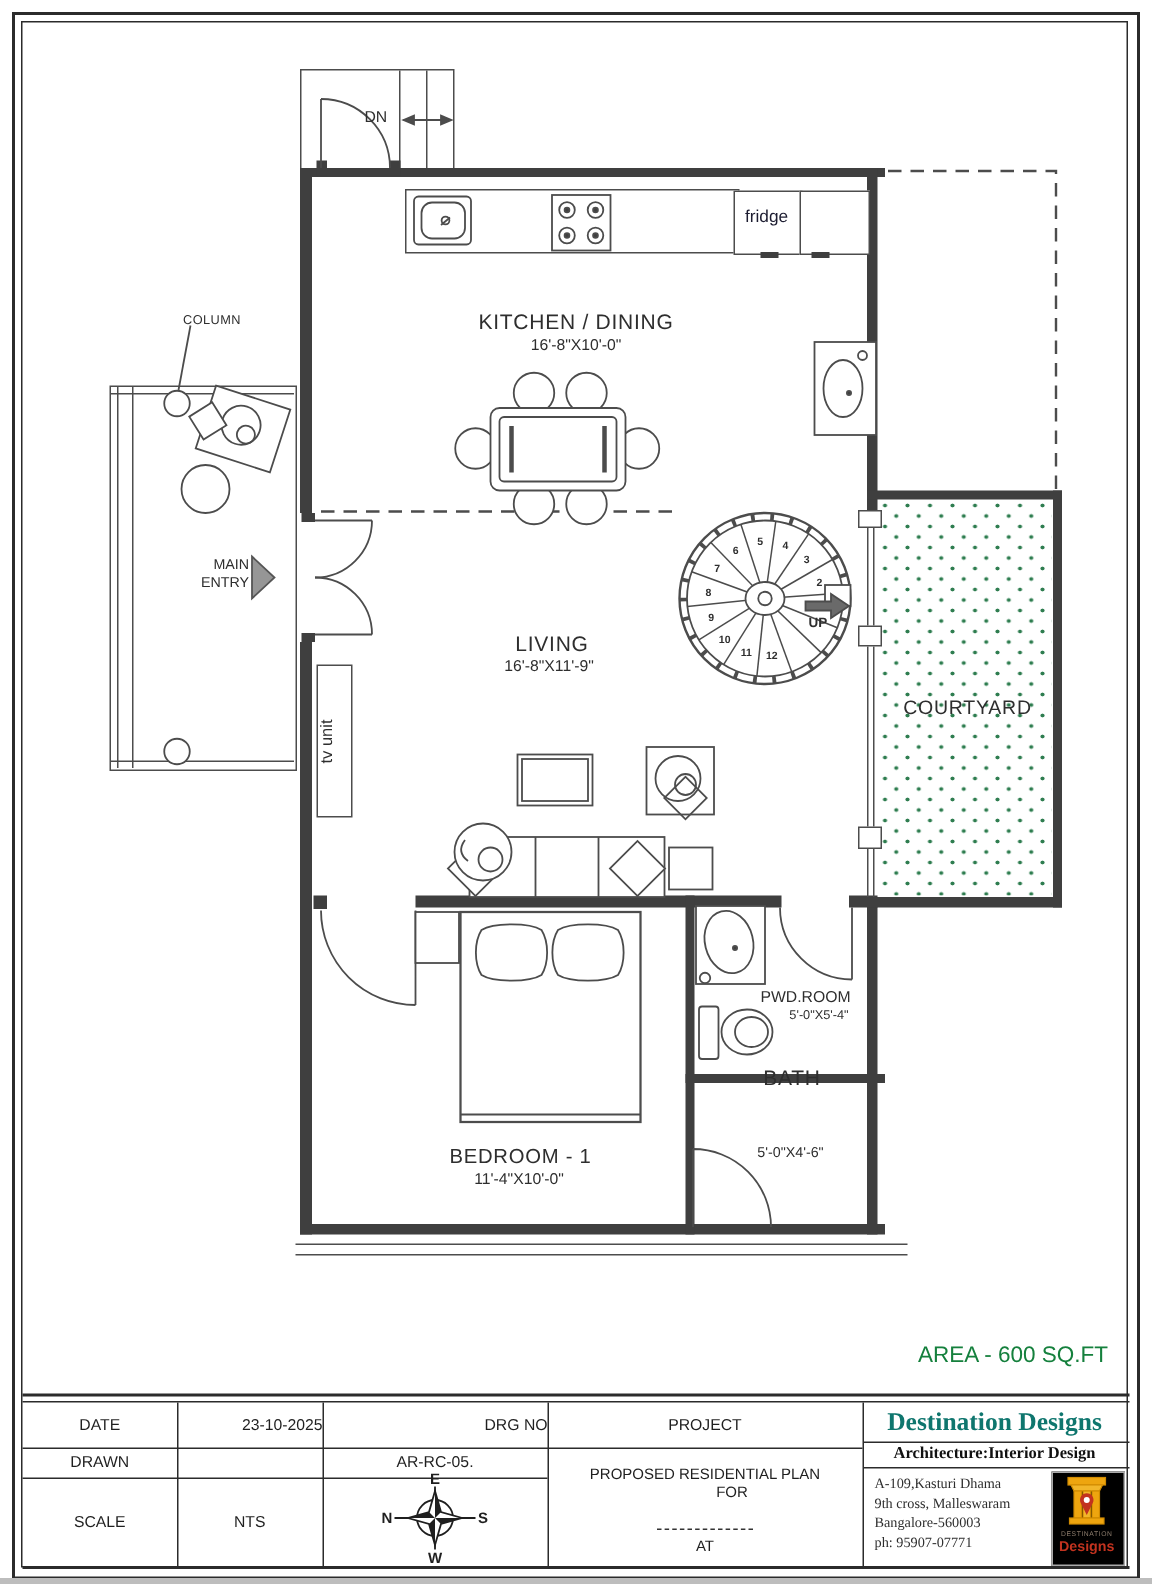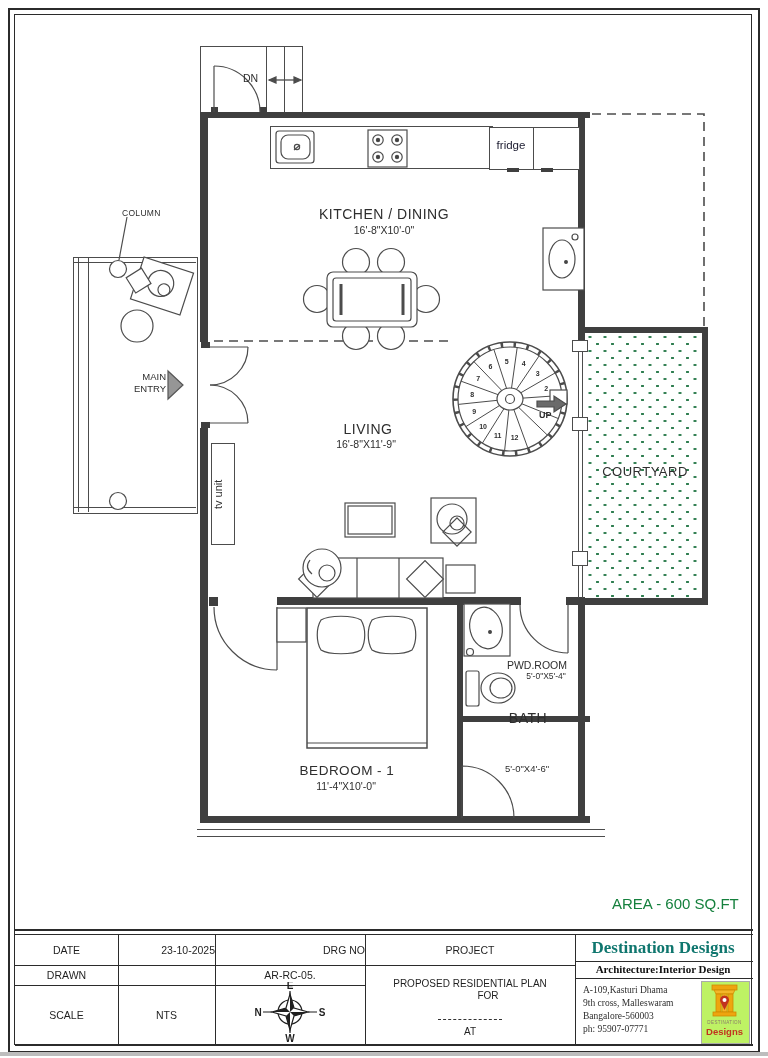--- a/index.html
+++ b/index.html
@@ -310,21 +310,21 @@
 
   <div class="lbl serif ctr" style="left:663px;top:938px;font-size:17px;font-weight:bold;color:#0f766e;">Destination Designs</div>
   <div class="line" style="left:576px;top:961px;width:177px;height:1px;background:#2b2b2b;"></div>
   <div class="lbl serif ctr" style="left:663px;top:963px;font-size:11px;font-weight:bold;color:#111;">Architecture:Interior  Design</div>
   <div class="line" style="left:576px;top:978px;width:177px;height:1px;background:#2b2b2b;"></div>
   <div class="lbl serif" style="left:583px;top:985px;font-size:9.5px;">A-109,Kasturi Dhama</div>
   <div class="lbl serif" style="left:583px;top:998px;font-size:9.5px;">9th cross, Malleswaram</div>
   <div class="lbl serif" style="left:583px;top:1011px;font-size:9.5px;">Bangalore-560003</div>
   <div class="lbl serif" style="left:583px;top:1024px;font-size:9.5px;text-align:right;">ph: 95907-07771</div>
 
-  <div class="abs" style="left:701px;top:981px;width:47px;height:61px;border:1px solid #aaa;background:#bef264;">
+  <div class="abs" style="left:701px;top:981px;width:47px;height:61px;border:1px solid #aaa;background:#000000;">
     <svg width="45" height="36" viewBox="0 0 45 36" style="left:0;top:2px;">
       <g stroke="#d08a00" stroke-width="0.8">
         <rect x="10" y="1" width="25" height="5" fill="#eea50f"></rect>
         <path d="M12,6 L33,6 L31,10 L14,10 Z" fill="#f2b62a"></path>
         <rect x="14" y="10" width="5" height="18" fill="#eea50f"></rect>
         <rect x="20" y="10" width="5" height="18" fill="#f2b62a"></rect>
         <rect x="26" y="10" width="5" height="18" fill="#eea50f"></rect>
         <rect x="11" y="28" width="23" height="4" fill="#eea50f"></rect>
       </g>
       <g>

